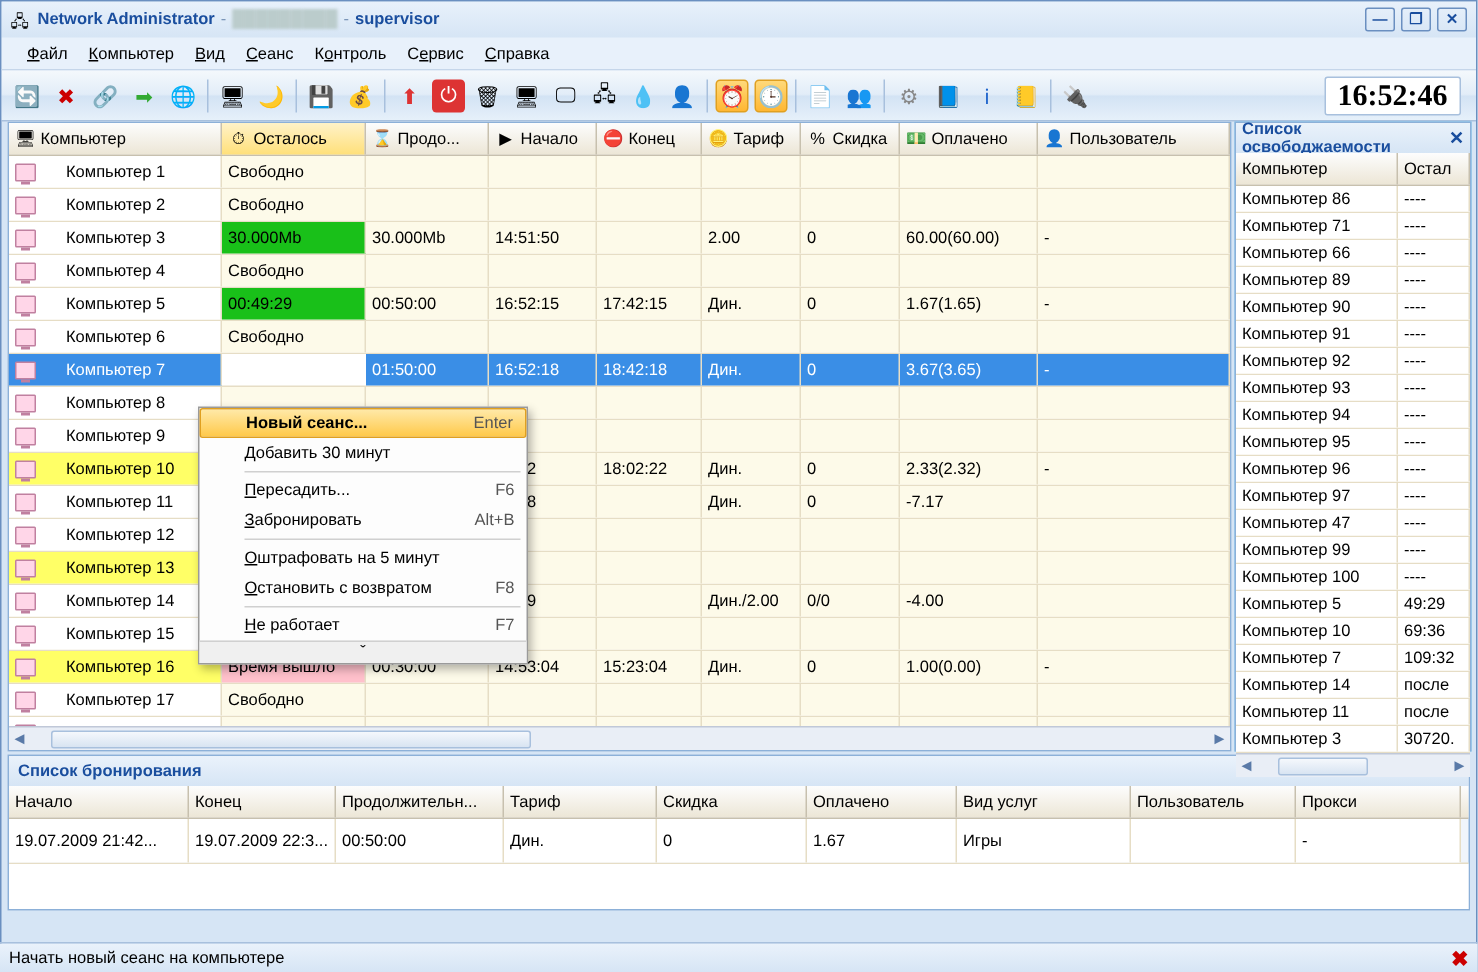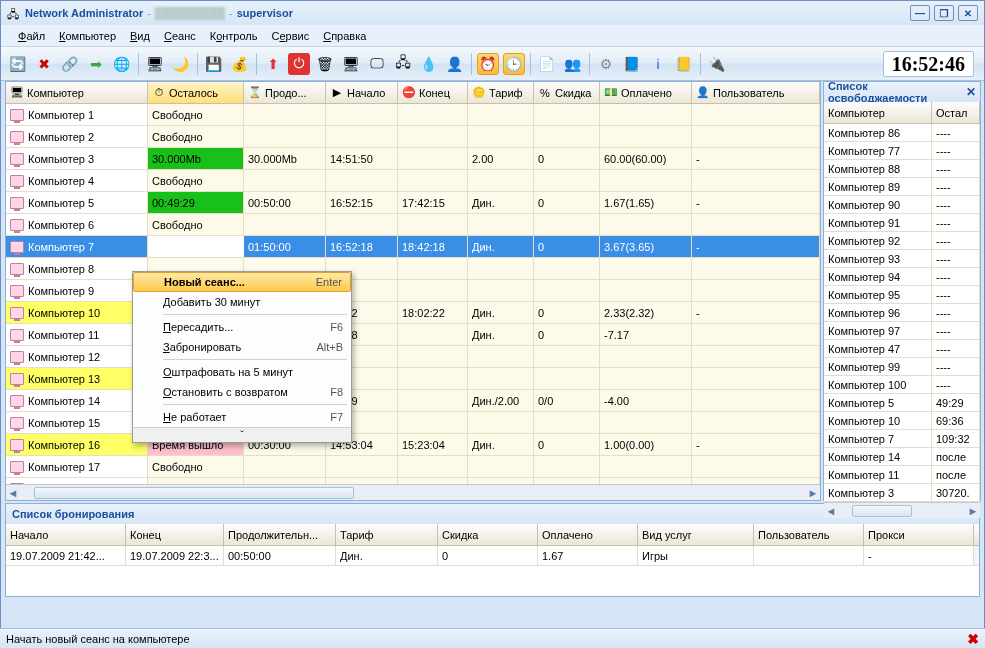--- a/index.html
+++ b/index.html
@@ -23,21 +23,21 @@
 .main { flex:1; display:flex; flex-direction:column; border:1px solid #8cb0d8; background:#fff; margin:0 2px 0 4px; }
 .side { width:176px; display:flex; flex-direction:column; border:1px solid #8cb0d8; background:#7dd3fc; margin-right:4px; }
 .side .shead { height:20px; background:linear-gradient(#eaf2fb,#d6e5f5); display:flex; align-items:center; padding:0 4px; font-weight:bold; color:#1a4e9e; }
 .side .shead .x { margin-left:auto; cursor:pointer; font-size:12px; color:#1a4e9e; }
 .gridhead { display:flex; height:22px; background:linear-gradient(#fdfdfd,#ece6d6); border-bottom:1px solid #c7c0ae; }
 .gh { display:flex; align-items:center; padding:0 4px; border-right:1px solid #c7c0ae; gap:3px; overflow:hidden; white-space:nowrap; }
 .gh span.ic { width:14px; height:14px; display:inline-flex; align-items:center; justify-content:center; }
 .rows { flex:1; overflow:hidden; position:relative; }
 .row { display:flex; height:22px; align-items:stretch; border-bottom:1px solid #e6ddc5; }
 .cell { padding:0 4px; display:flex; align-items:center; border-right:1px solid #e6ddc5; background:#fdfae9; overflow:hidden; white-space:nowrap; }
-.cell.name { background:#fff; gap:4px; }
+.cell.name { background:#fff; gap:20px; }
 .cell.name.hl { background:#ffff66; }
 .cell.rem.green { background:#19c019; color:#000; }
 .cell.rem.pink { background:#ffc0cb; }
 .row.sel .cell { background:#3a8ee6 !important; color:#fff; }
 .row.sel .cell.rem.green { background:#19c019 !important; color:#000;margin-top:42px; }
 .pc-icon { width:14px; height:12px; background:#ffd6e8; border:1px solid #c080a0; border-radius:1px; position:relative; }
 .pc-icon::after { content:""; position:absolute; bottom:-3px; left:3px; width:6px; height:2px; background:#c080a0; }
 .mainscroll { height:16px; background:#e9eef6; border-top:1px solid #c0c8d8; display:flex; align-items:center; }
 .mainscroll .thumb { width:320px; height:12px; background:linear-gradient(#f5f8fc,#d8e4f2); border:1px solid #a8c0dd; border-radius:2px; margin-left:14px; }
 .mainscroll .arr { width:14px; height:14px; display:flex; align-items:center; justify-content:center; color:#5a7aa8; cursor:pointer; }
@@ -46,21 +46,21 @@
 .sidegrid .cell { background:#fff; font-size:11px; }
 .ctxmenu { position:absolute; left:132px; top:271px; width:220px; background:#fdfdfd; border:1px solid #9a9a9a; box-shadow:2px 3px 6px rgba(0,0,0,.3); z-index:10; }
 .ctxmenu .ci { display:flex; align-items:center; height:20px; padding:0 8px 0 30px; position:relative; cursor:pointer; }
 .ctxmenu .ci.sep { height:1px; background:#d0d0d0; margin:2px 4px 2px 30px; padding:0; }
 .ctxmenu .ci.hl { background:linear-gradient(#ffe9a8,#ffc94a); border:1px solid #e0a020; border-radius:2px; height:20px; }
 .ctxmenu .ci .sc { margin-left:auto; color:#555; }
 .ctxmenu .chev { text-align:center; padding:1px 0; background:#f0f0f0; border-top:1px solid #d0d0d0; }
 .booking { margin:2px 4px 0 4px; border:1px solid #8cb0d8; background:#f0f5fb; }
 .booking .bhead { height:20px; background:linear-gradient(#eaf2fb,#d6e5f5); display:flex; align-items:center; padding:0 6px; font-weight:bold; color:#1a4e9e; }
 .bookgrid .gridhead { background:linear-gradient(#fdfdfd,#ece6d6); }
-.bookgrid .row { height:20px;text-align:center; }
+.bookgrid .row { height:30px;text-align:center; }
 .bookgrid .cell { background:#fff; }
 .status { position:absolute; bottom:0; left:0; right:0; height:20px; background:linear-gradient(#eaf2fb,#d6e5f5); border-top:1px solid #a8c0dd; display:flex; align-items:center; padding:0 6px; }
 .status .sx { margin-left:auto; color:#c00; font-weight:bold; font-size:14px; cursor:pointer; }
 .c0{width:142px}.c1{width:96px}.c2{width:82px}.c3{width:72px}.c4{width:70px}.c5{width:66px}.c6{width:66px}.c7{width:92px}.c8{width:128px}
 .sc0{width:108px}.sc1{width:48px}
 .bc0{width:120px}.bc1{width:98px}.bc2{width:112px}.bc3{width:102px}.bc4{width:100px}.bc5{width:100px}.bc6{width:116px}.bc7{width:110px}.bc8{width:110px}
 </style>
 </head>
 <body>
 
@@ -439,25 +439,25 @@
         <div class="gh sc1">
             <span>Остал</span>
           </div>
       </div>
       <div id="siderows" style="flex:1;overflow:hidden">
           <div class="row">
             <div class="cell sc0">Компьютер 86</div>
             <div class="cell sc1">----</div>
           </div>
           <div class="row">
-            <div class="cell sc0">Компьютер 77</div>
-            <div class="cell sc1">----</div>
-          </div>
-          <div class="row">
-            <div class="cell sc0">Компьютер 88</div>
+            <div class="cell sc0">Компьютер 71</div>
+            <div class="cell sc1">----</div>
+          </div>
+          <div class="row">
+            <div class="cell sc0">Компьютер 66</div>
             <div class="cell sc1">----</div>
           </div>
           <div class="row">
             <div class="cell sc0">Компьютер 89</div>
             <div class="cell sc1">----</div>
           </div>
           <div class="row">
             <div class="cell sc0">Компьютер 90</div>
             <div class="cell sc1">----</div>
           </div>

